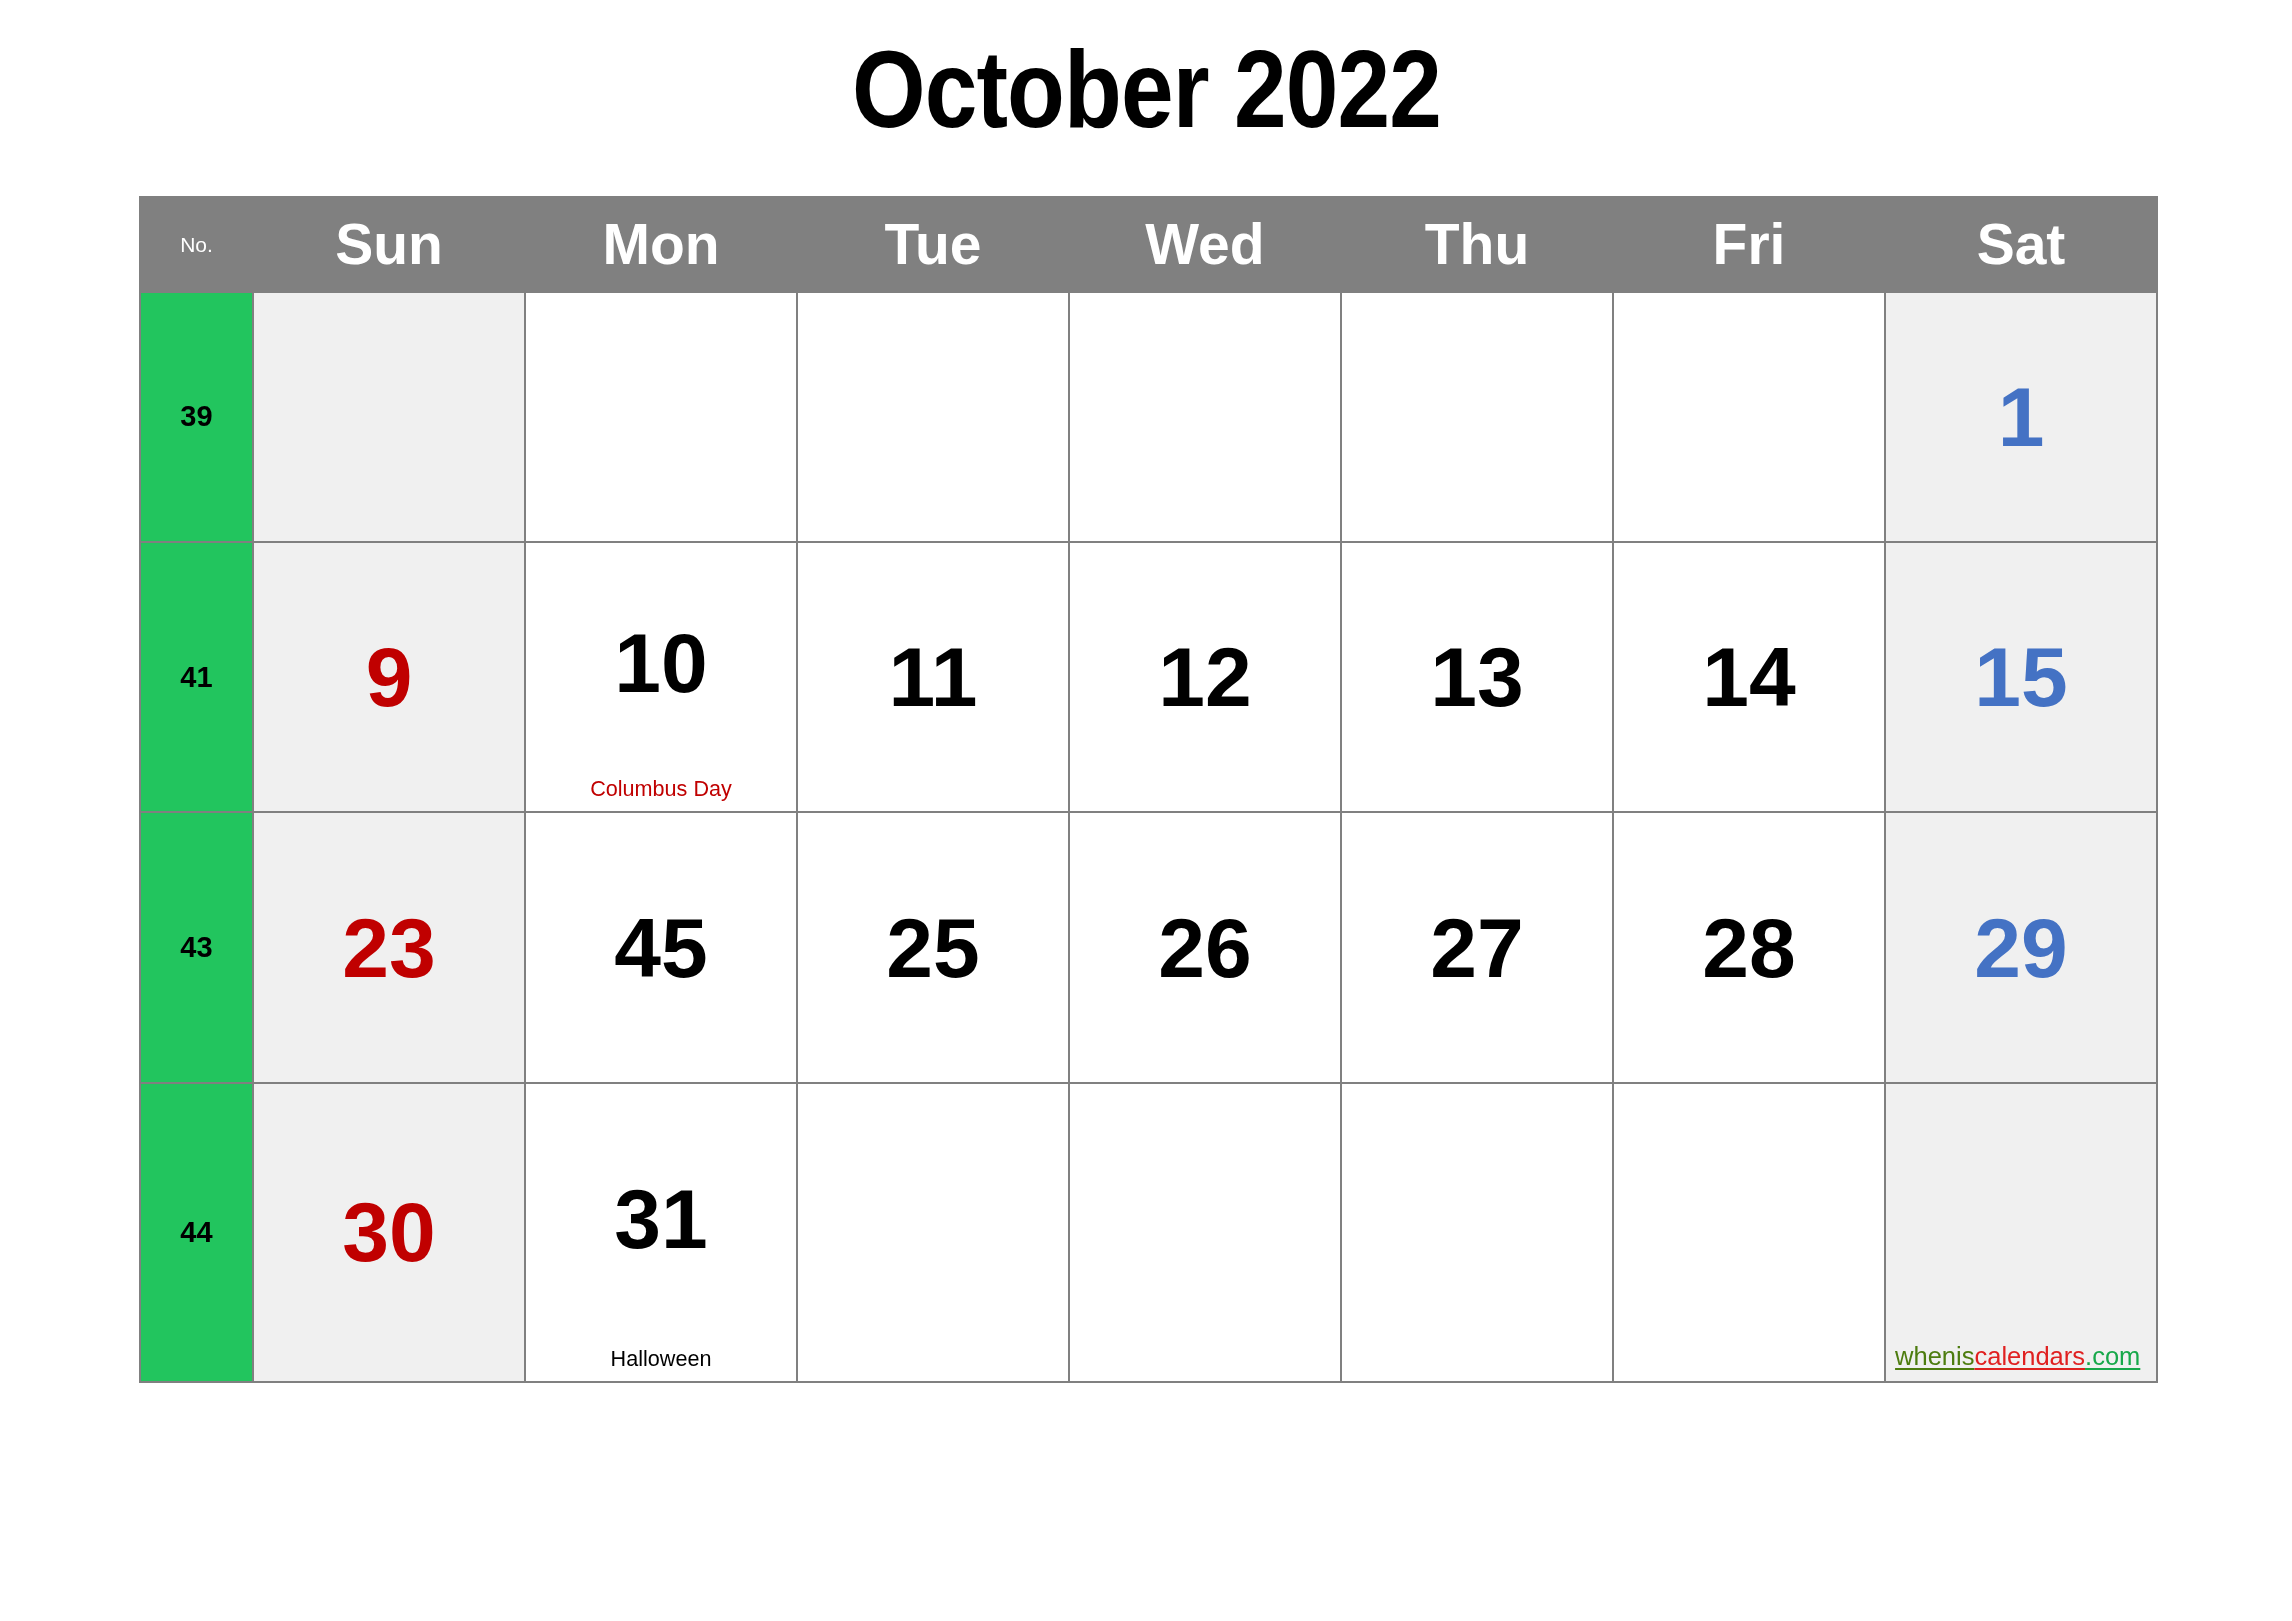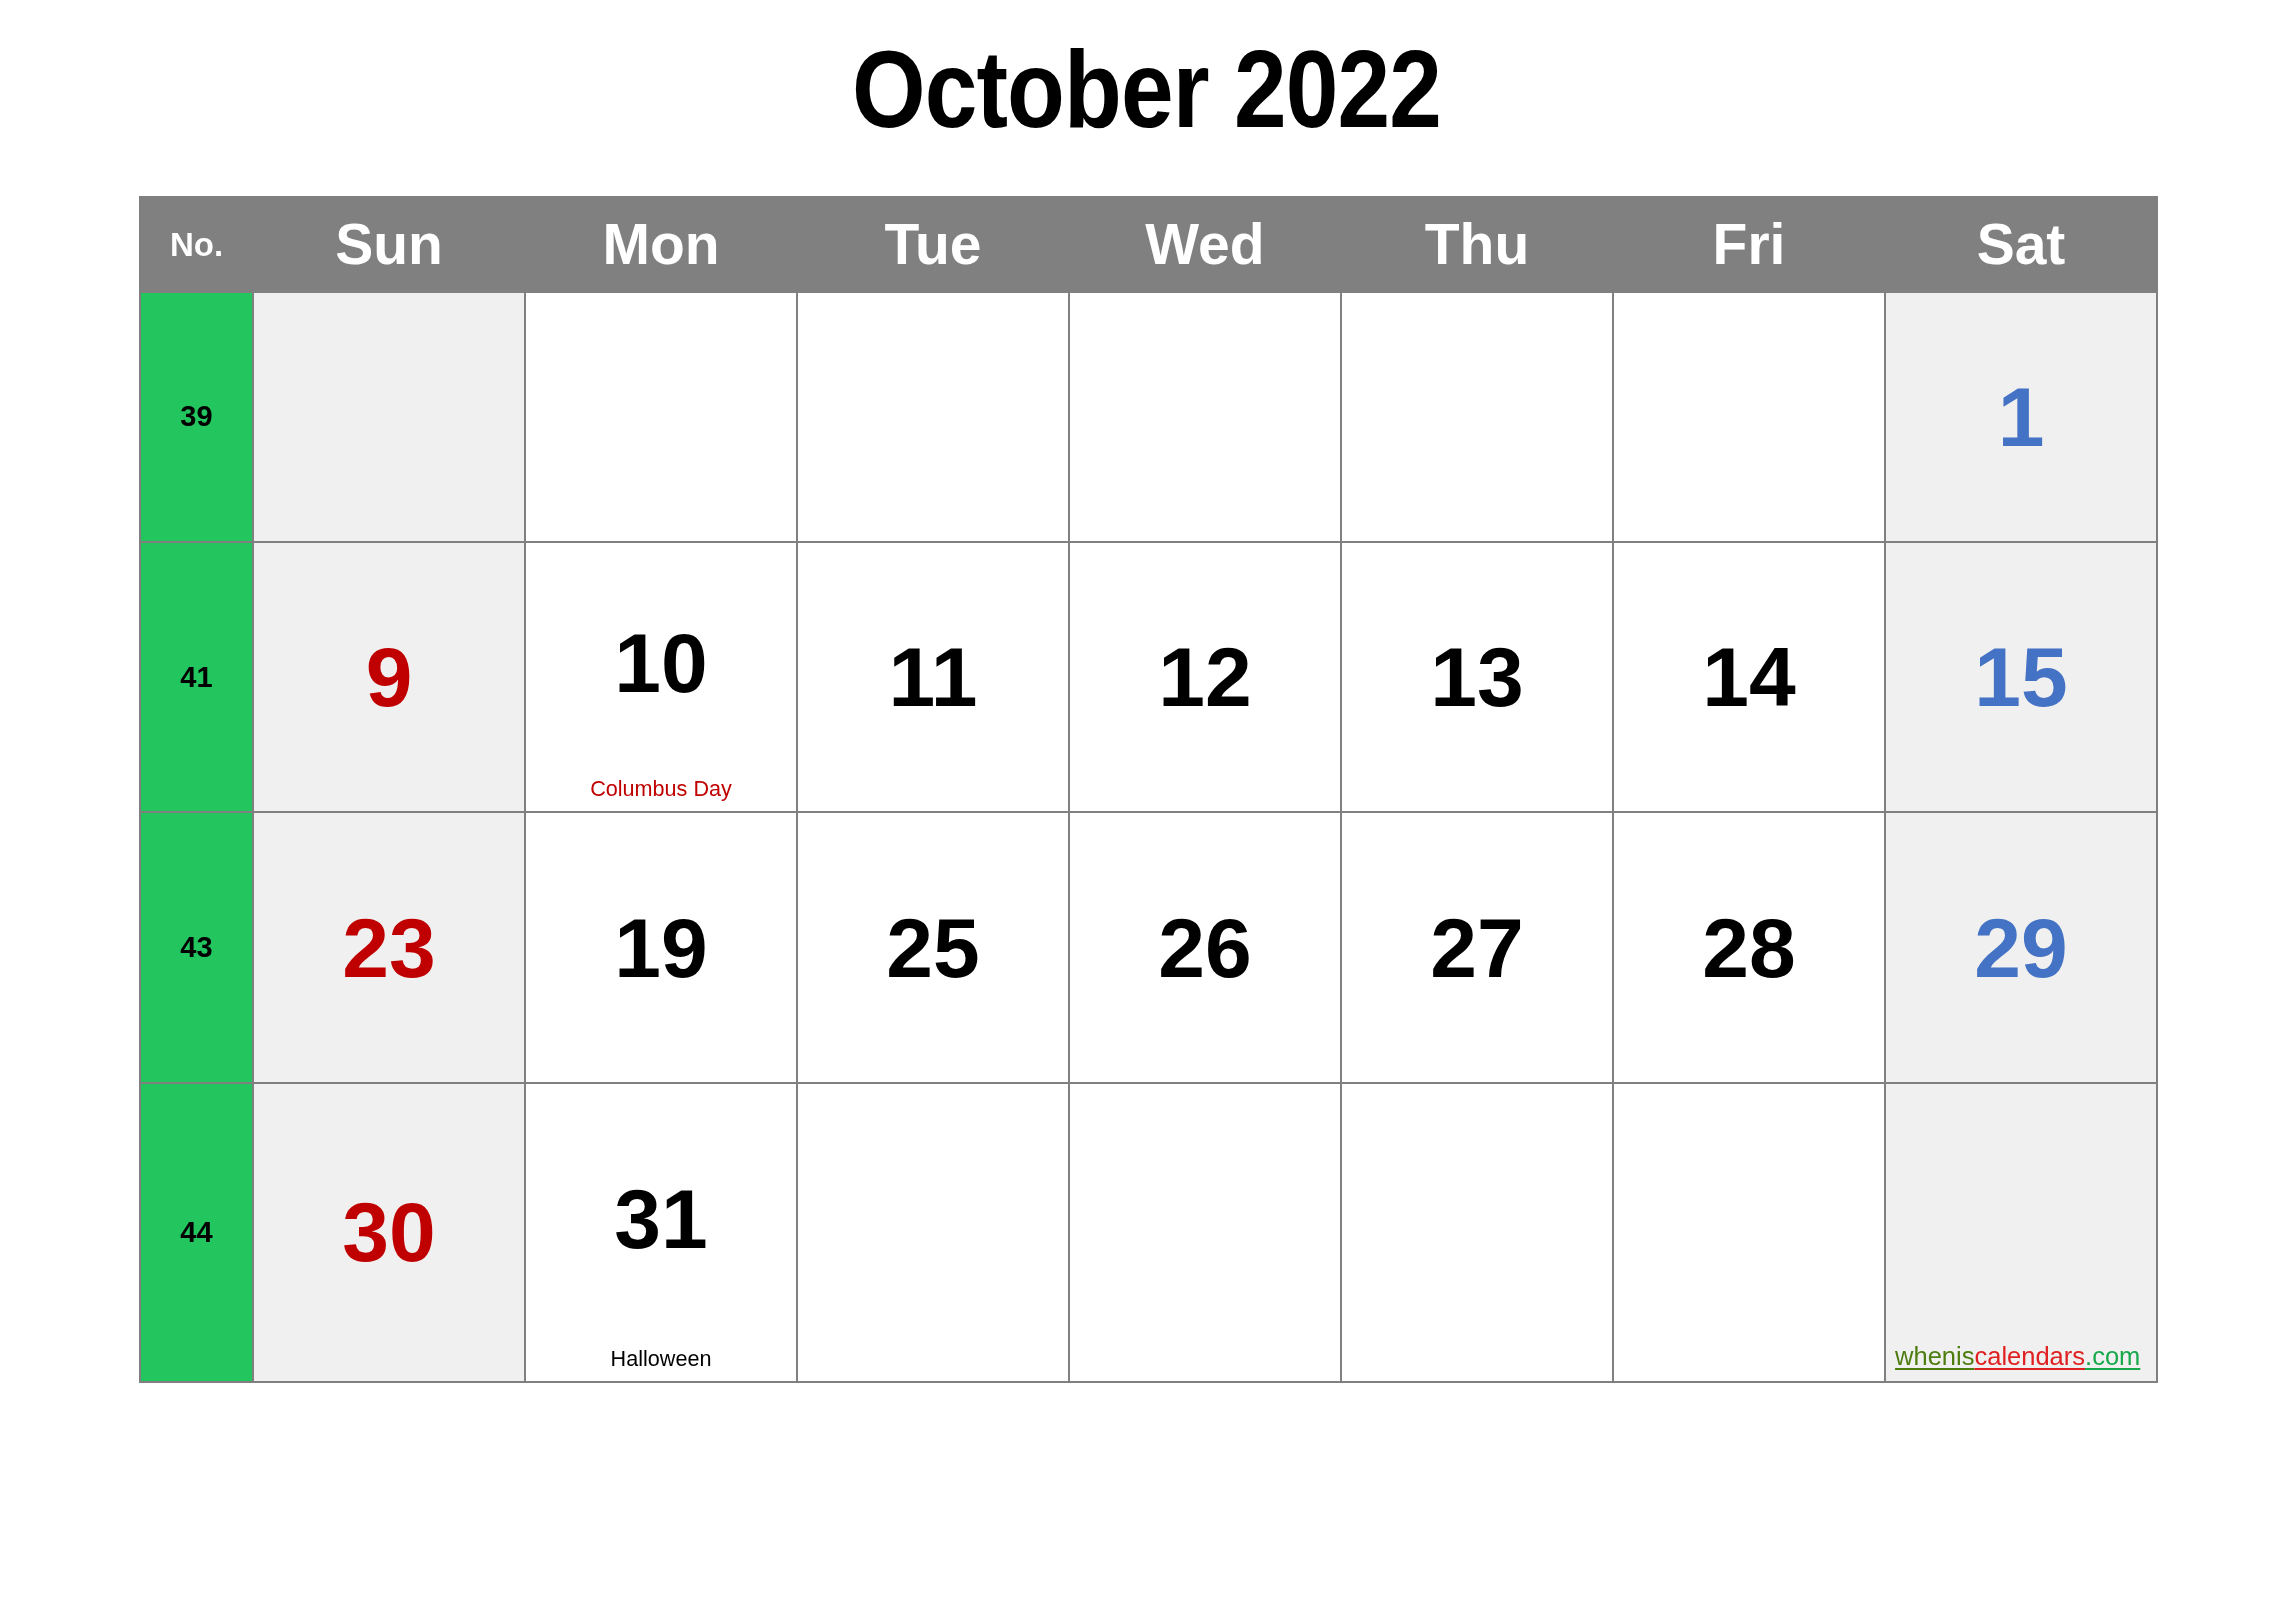--- a/index.html
+++ b/index.html
@@ -70,22 +70,22 @@
     background: #808080;
     color: #ffffff;
     border-color: #808080;
     font-family: "Liberation Sans Narrow", "Liberation Sans", "DejaVu Sans", sans-serif;
     font-weight: bold;
     font-size: 57px;
     line-height: 1;
     letter-spacing: 0px;
   }
   tr.head-row th.th-no {
-    font-size: 33px;
-    font-weight: bold;
+    font-size: 21px;
+    font-weight: normal;
     letter-spacing: 0px;
   }
 
   
   td.wk {
     background: #22c55e;
     color: #000000;
     font-size: 29px;
     font-weight: bold;
     font-family: "Liberation Sans", "DejaVu Sans", sans-serif;
@@ -223,21 +223,21 @@
           <td class="day weekend">
             <span class="daynum sat">15</span>
           </td>
         </tr>
         <tr style="height: 181px;">
           <td class="wk">43</td>
           <td class="day weekend">
             <span class="daynum sun">23</span>
           </td>
           <td class="day">
-            <span class="daynum">19</span>
+            <span class="daynum">45</span>
           </td>
           <td class="day">
             <span class="daynum">25</span>
           </td>
           <td class="day">
             <span class="daynum">26</span>
           </td>
           <td class="day">
             <span class="daynum">27</span>
           </td>

